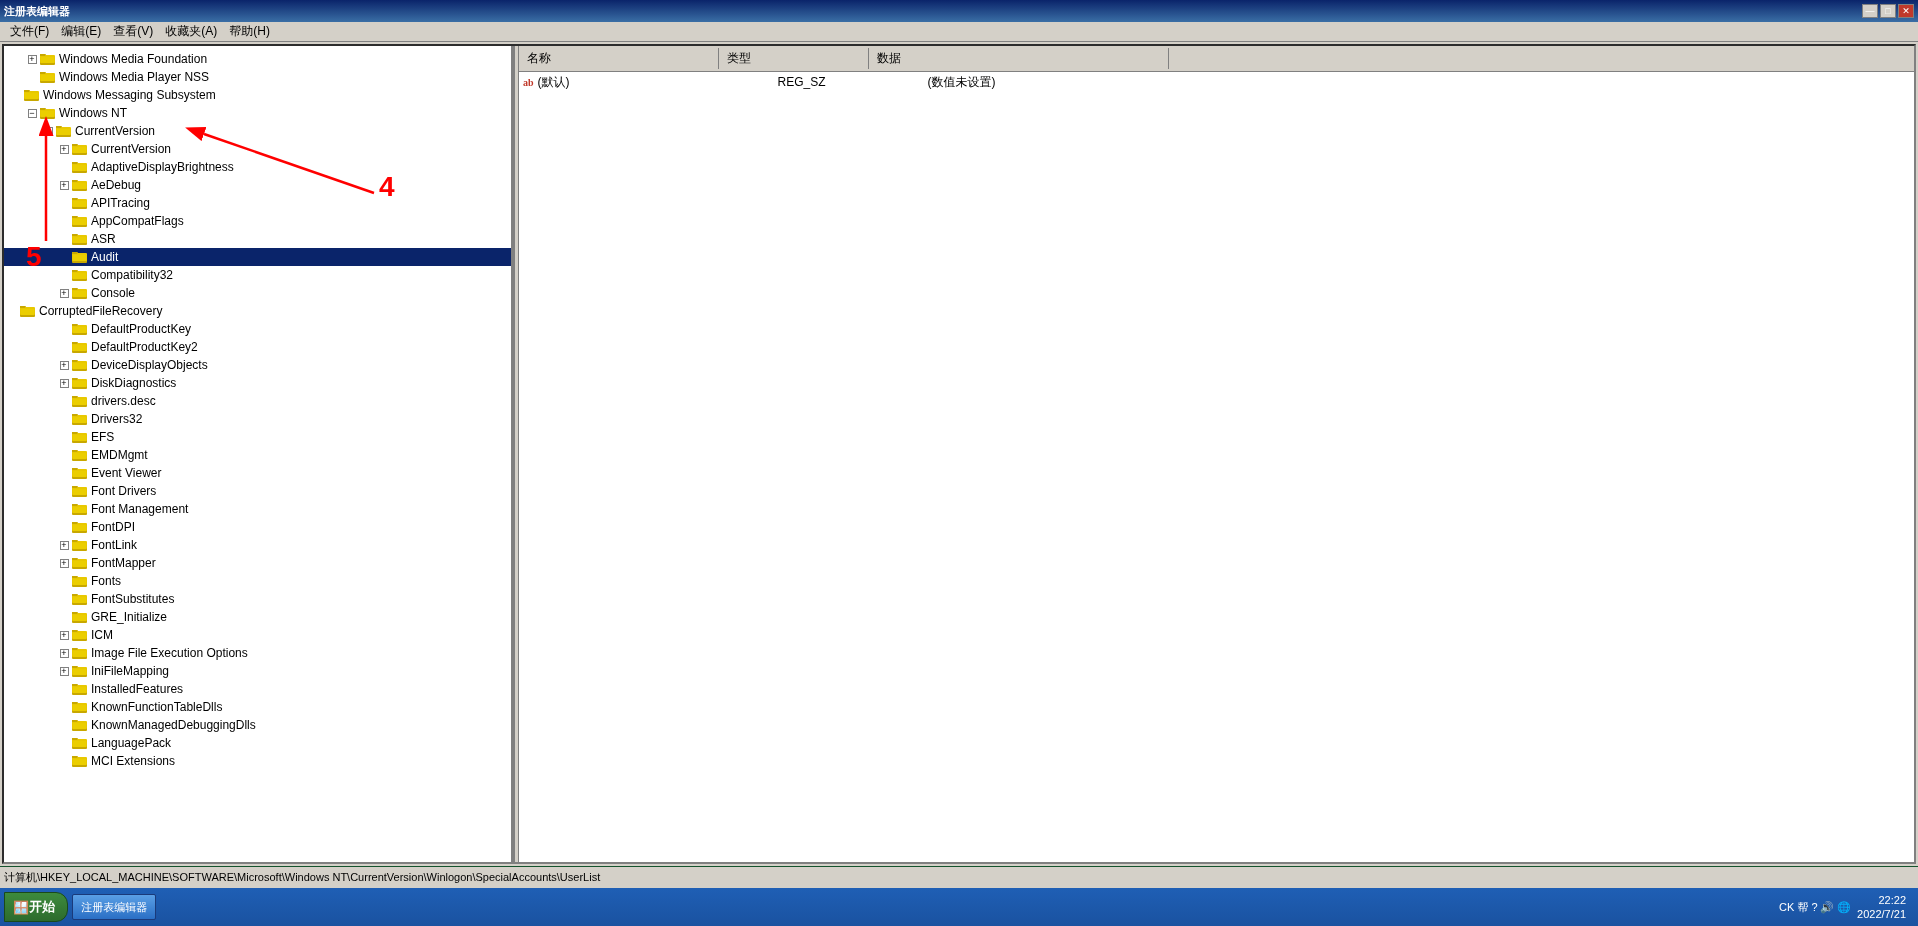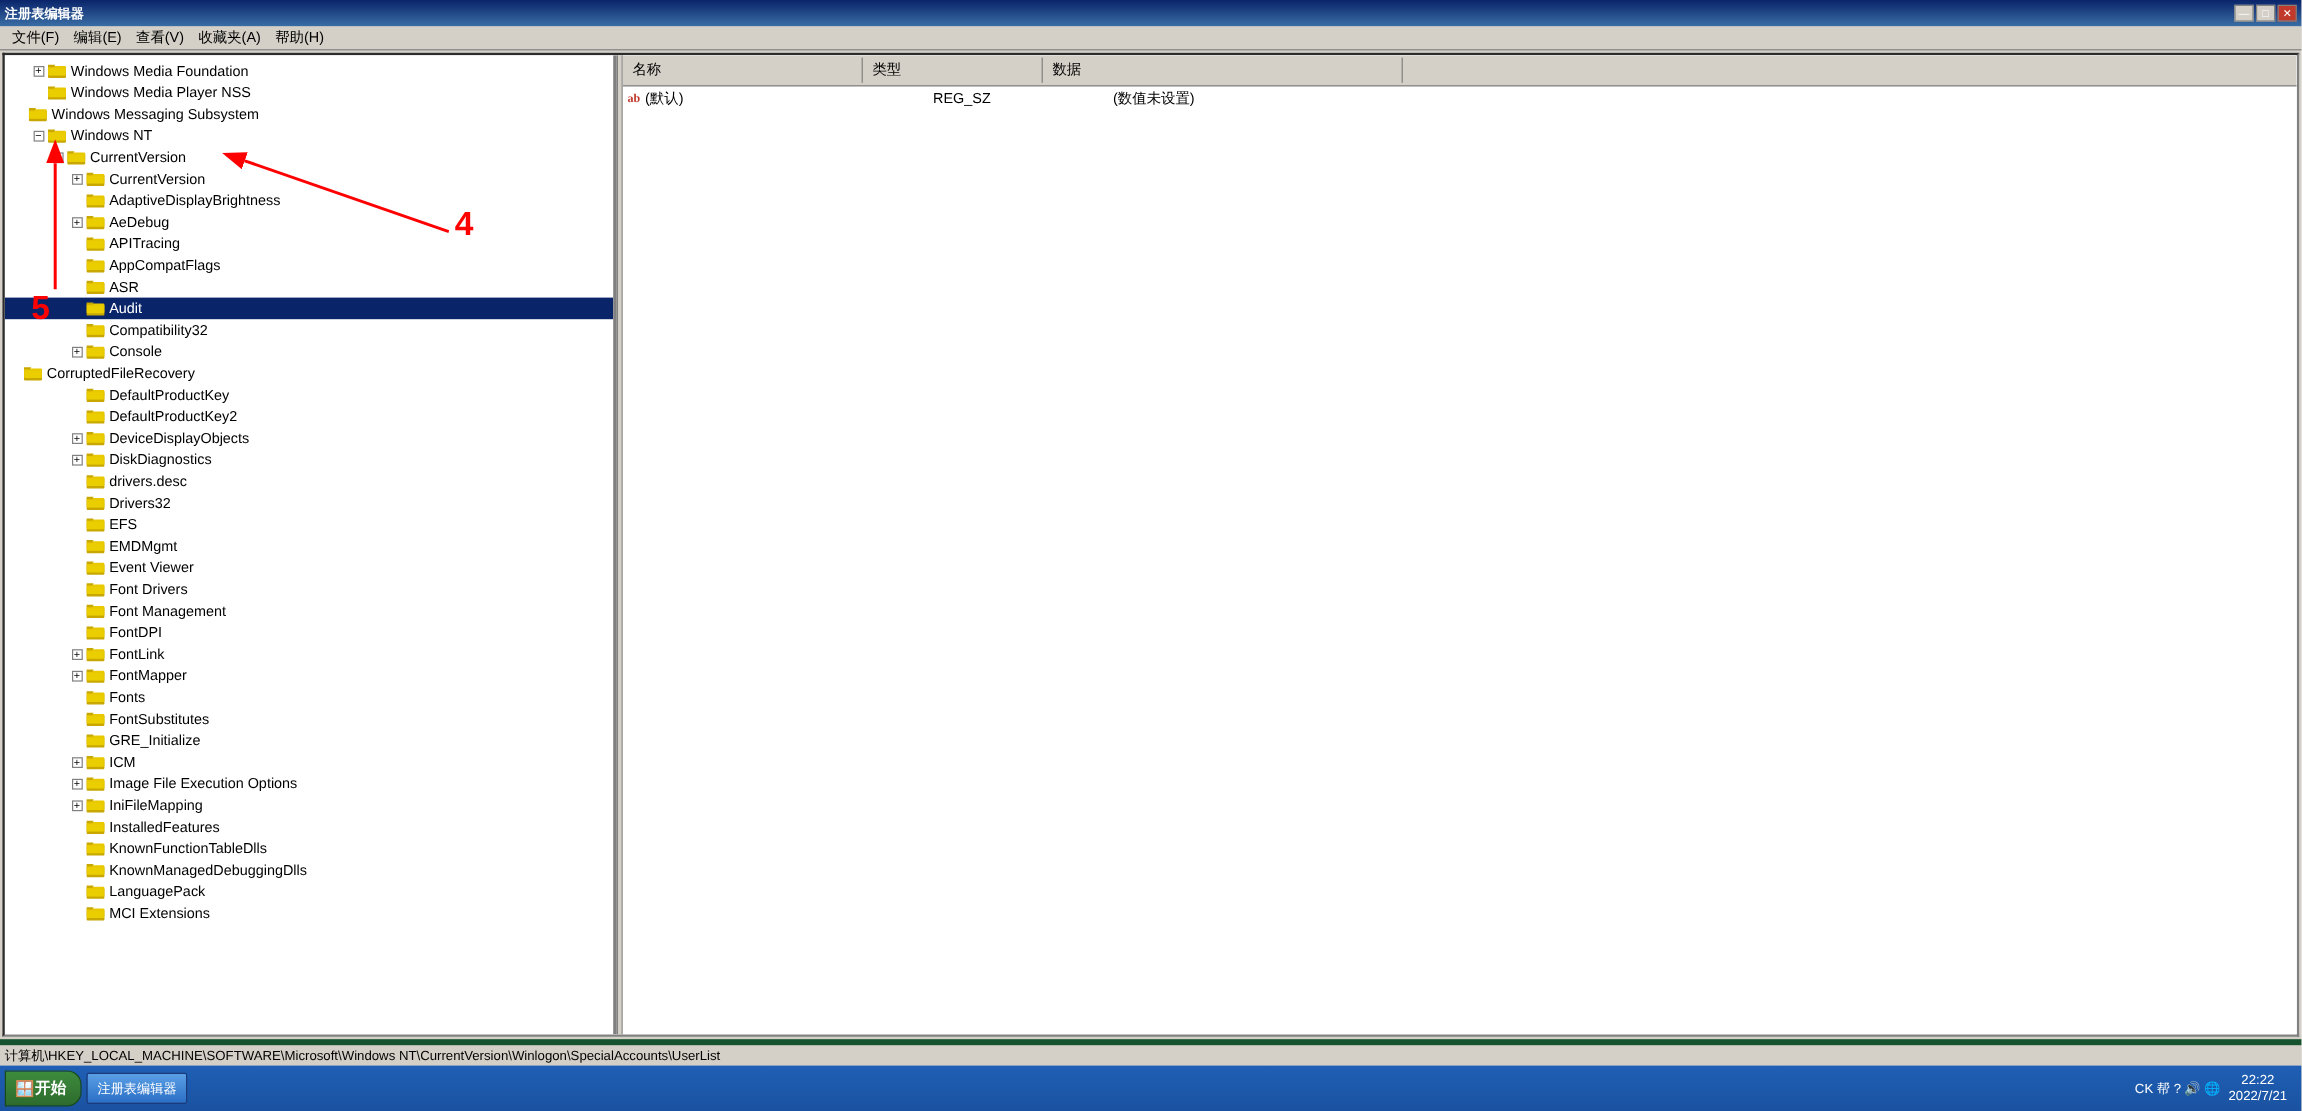--- a/index.html
+++ b/index.html
@@ -156,21 +156,21 @@
       text-overflow: ellipsis;
       white-space: nowrap;
     }
     .col-name { width: 240px; }
     .col-type { width: 150px; }
     .col-data { flex: 1; }
 
     
     .status-bar {
       background: #d4d0c8;
-      border-top: 5px solid #14532d;
+      border-top: 1px solid #14532d;
       height: 22px;
       display: flex;
       align-items: center;
       padding: 0 4px;
       font-size: 11px;
       flex-shrink: 0;
     }
 
     
     .taskbar {
@@ -794,15 +794,15 @@
 
 <div class="status-bar">
   <span>计算机\HKEY_LOCAL_MACHINE\SOFTWARE\Microsoft\Windows NT\CurrentVersion\Winlogon\SpecialAccounts\UserList</span>
 </div>
 
 <div class="taskbar" id="taskbar">
     <div class="start-btn">🪟 <strong>开始</strong></div>
     <div class="taskbar-btn" style="background: linear-gradient(rgb(90, 159, 229), rgb(42, 111, 197)); color: white; font-size: 11px; border: 1px solid rgb(26, 58, 122); padding: 3px 8px; cursor: pointer; height: 26px; display: flex; align-items: center; border-radius: 2px;">注册表编辑器</div>
     <div class="taskbar-right" style="margin-left: auto; display: flex; align-items: center; gap: 6px; color: white; font-size: 11px; padding: 0px 8px; height: 100%;">
       <span>CK 帮 ?  🔊  🌐 </span>
-      <div class="taskbar-clock" style="color: white; font-size: 11px; text-align: center; line-height: 1.3;">22:22<br>2022/7/21</div>
+      <div class="taskbar-clock" style="color: white; font-size: 11px; text-align: right; line-height: 1.3;">22:22<br>2022/7/21</div>
     </div>
   </div>
 
 </body></html>

